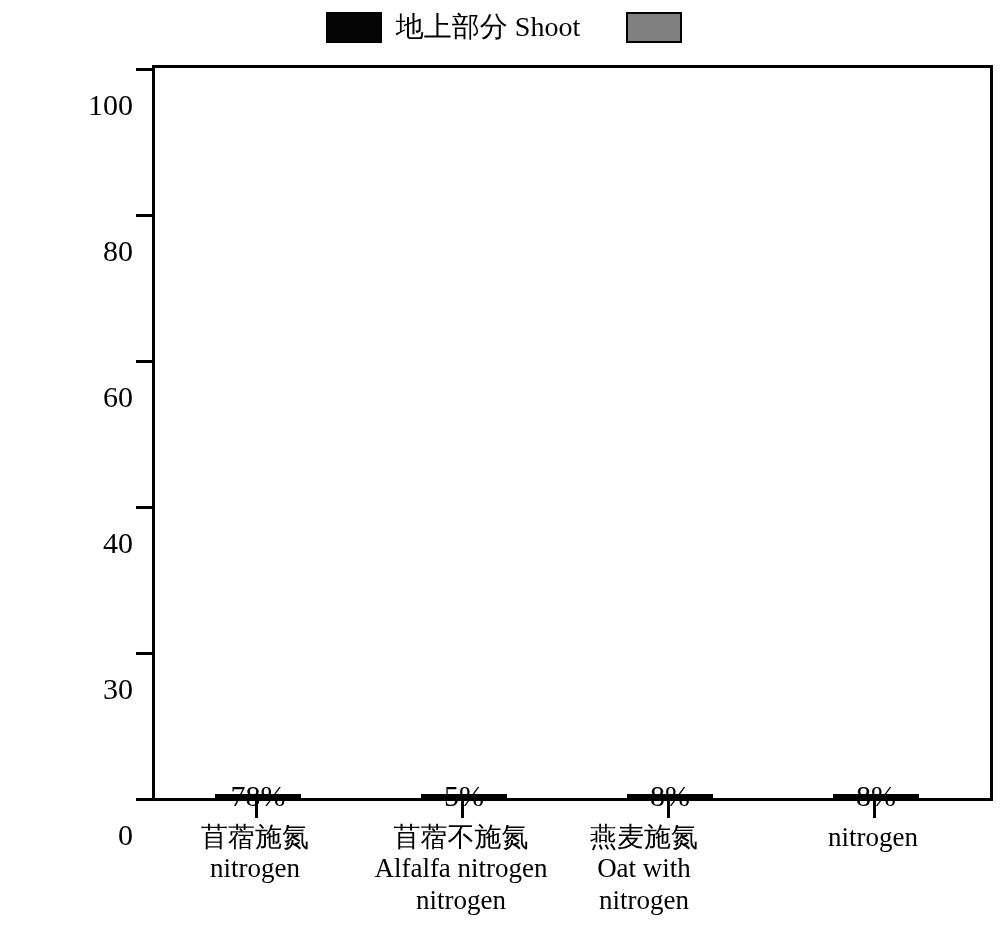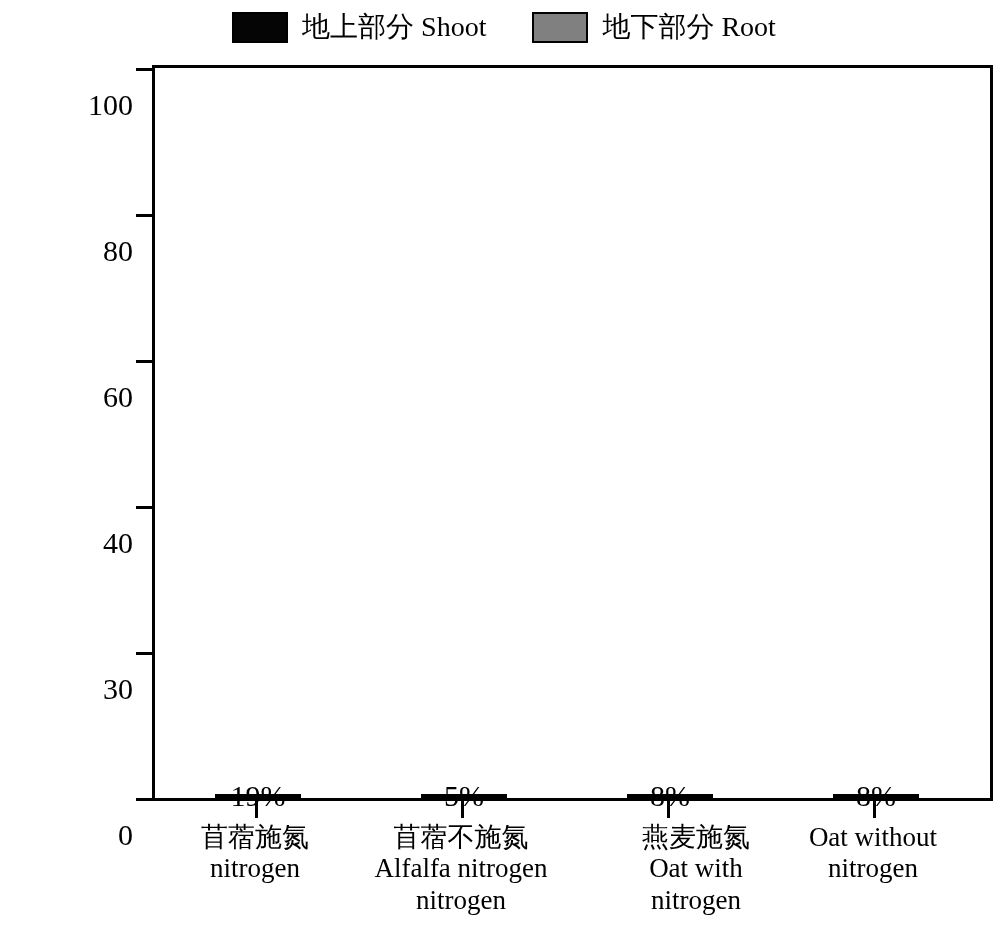--- a/index.html
+++ b/index.html
@@ -184,21 +184,20 @@
 
 <div id="figure">
 
   <div id="legend">
     <div class="legend-entry">
       <span class="legend-swatch" style="background:#050505"></span>
       <span class="legend-label">地上部分 Shoot</span>
     </div>
     <div class="legend-entry">
       <span class="legend-swatch" style="background:#808080"></span>
-      <span class="legend-label">地下部分 Root</span>
     </div>
   </div>
 
   <div id="ylabel-wrap">
     <div class="ylabel-line" id="ylabel-cn">
       <span><span>净光合固定</span><span class="sup13">13</span><span>C的百分比</span></span>
     </div>
     <div class="ylabel-line" id="ylabel-en">
       <span><span>Percentage of net photosynthetic </span><span class="sup13">13</span><span>C fixation (%)</span></span>
     </div>
@@ -230,21 +229,21 @@
       <div class="ytick-row" style="top:100%">
         <span class="ytick"></span>
         <span class="lbl">0</span>
       </div>
 
       <div class="bar-group" style="left:60px">
         <div class="seg seg-shoot" style="height:88%">
           
         </div>
         <div class="seg seg-root" style="bottom:88%;height:12%">
-          <span class="seg-label">19%</span>
+          <span class="seg-label">78%</span>
         </div>
       </div>
 
       <div class="bar-group" style="left:266px">
         <div class="seg seg-shoot" style="height:95%">
           
         </div>
         <div class="seg seg-root" style="bottom:95%;height:5%">
           <span class="seg-label">5%</span>
         </div>
@@ -278,23 +277,22 @@
 
   <div class="xcat" style="left:145px;width:220px">
     <div>苜蓿施氮</div>
     <div>nitrogen</div>
   </div>
   <div class="xcat" style="left:351px;width:220px">
     <div>苜蓿不施氮</div>
     <div>Alfalfa nitrogen</div>
     <div>nitrogen</div>
   </div>
-  <div class="xcat" style="left:586px;width:220px">
+  <div class="xcat" style="left:534px;width:220px">
     <div>燕麦施氮</div>
     <div>Oat with</div>
     <div>nitrogen</div>
   </div>
   <div class="xcat" style="left:763px;width:220px">
-    <div>Oat without</div>
     <div>nitrogen</div>
   </div>
 
 </div>
 
 </body></html>

